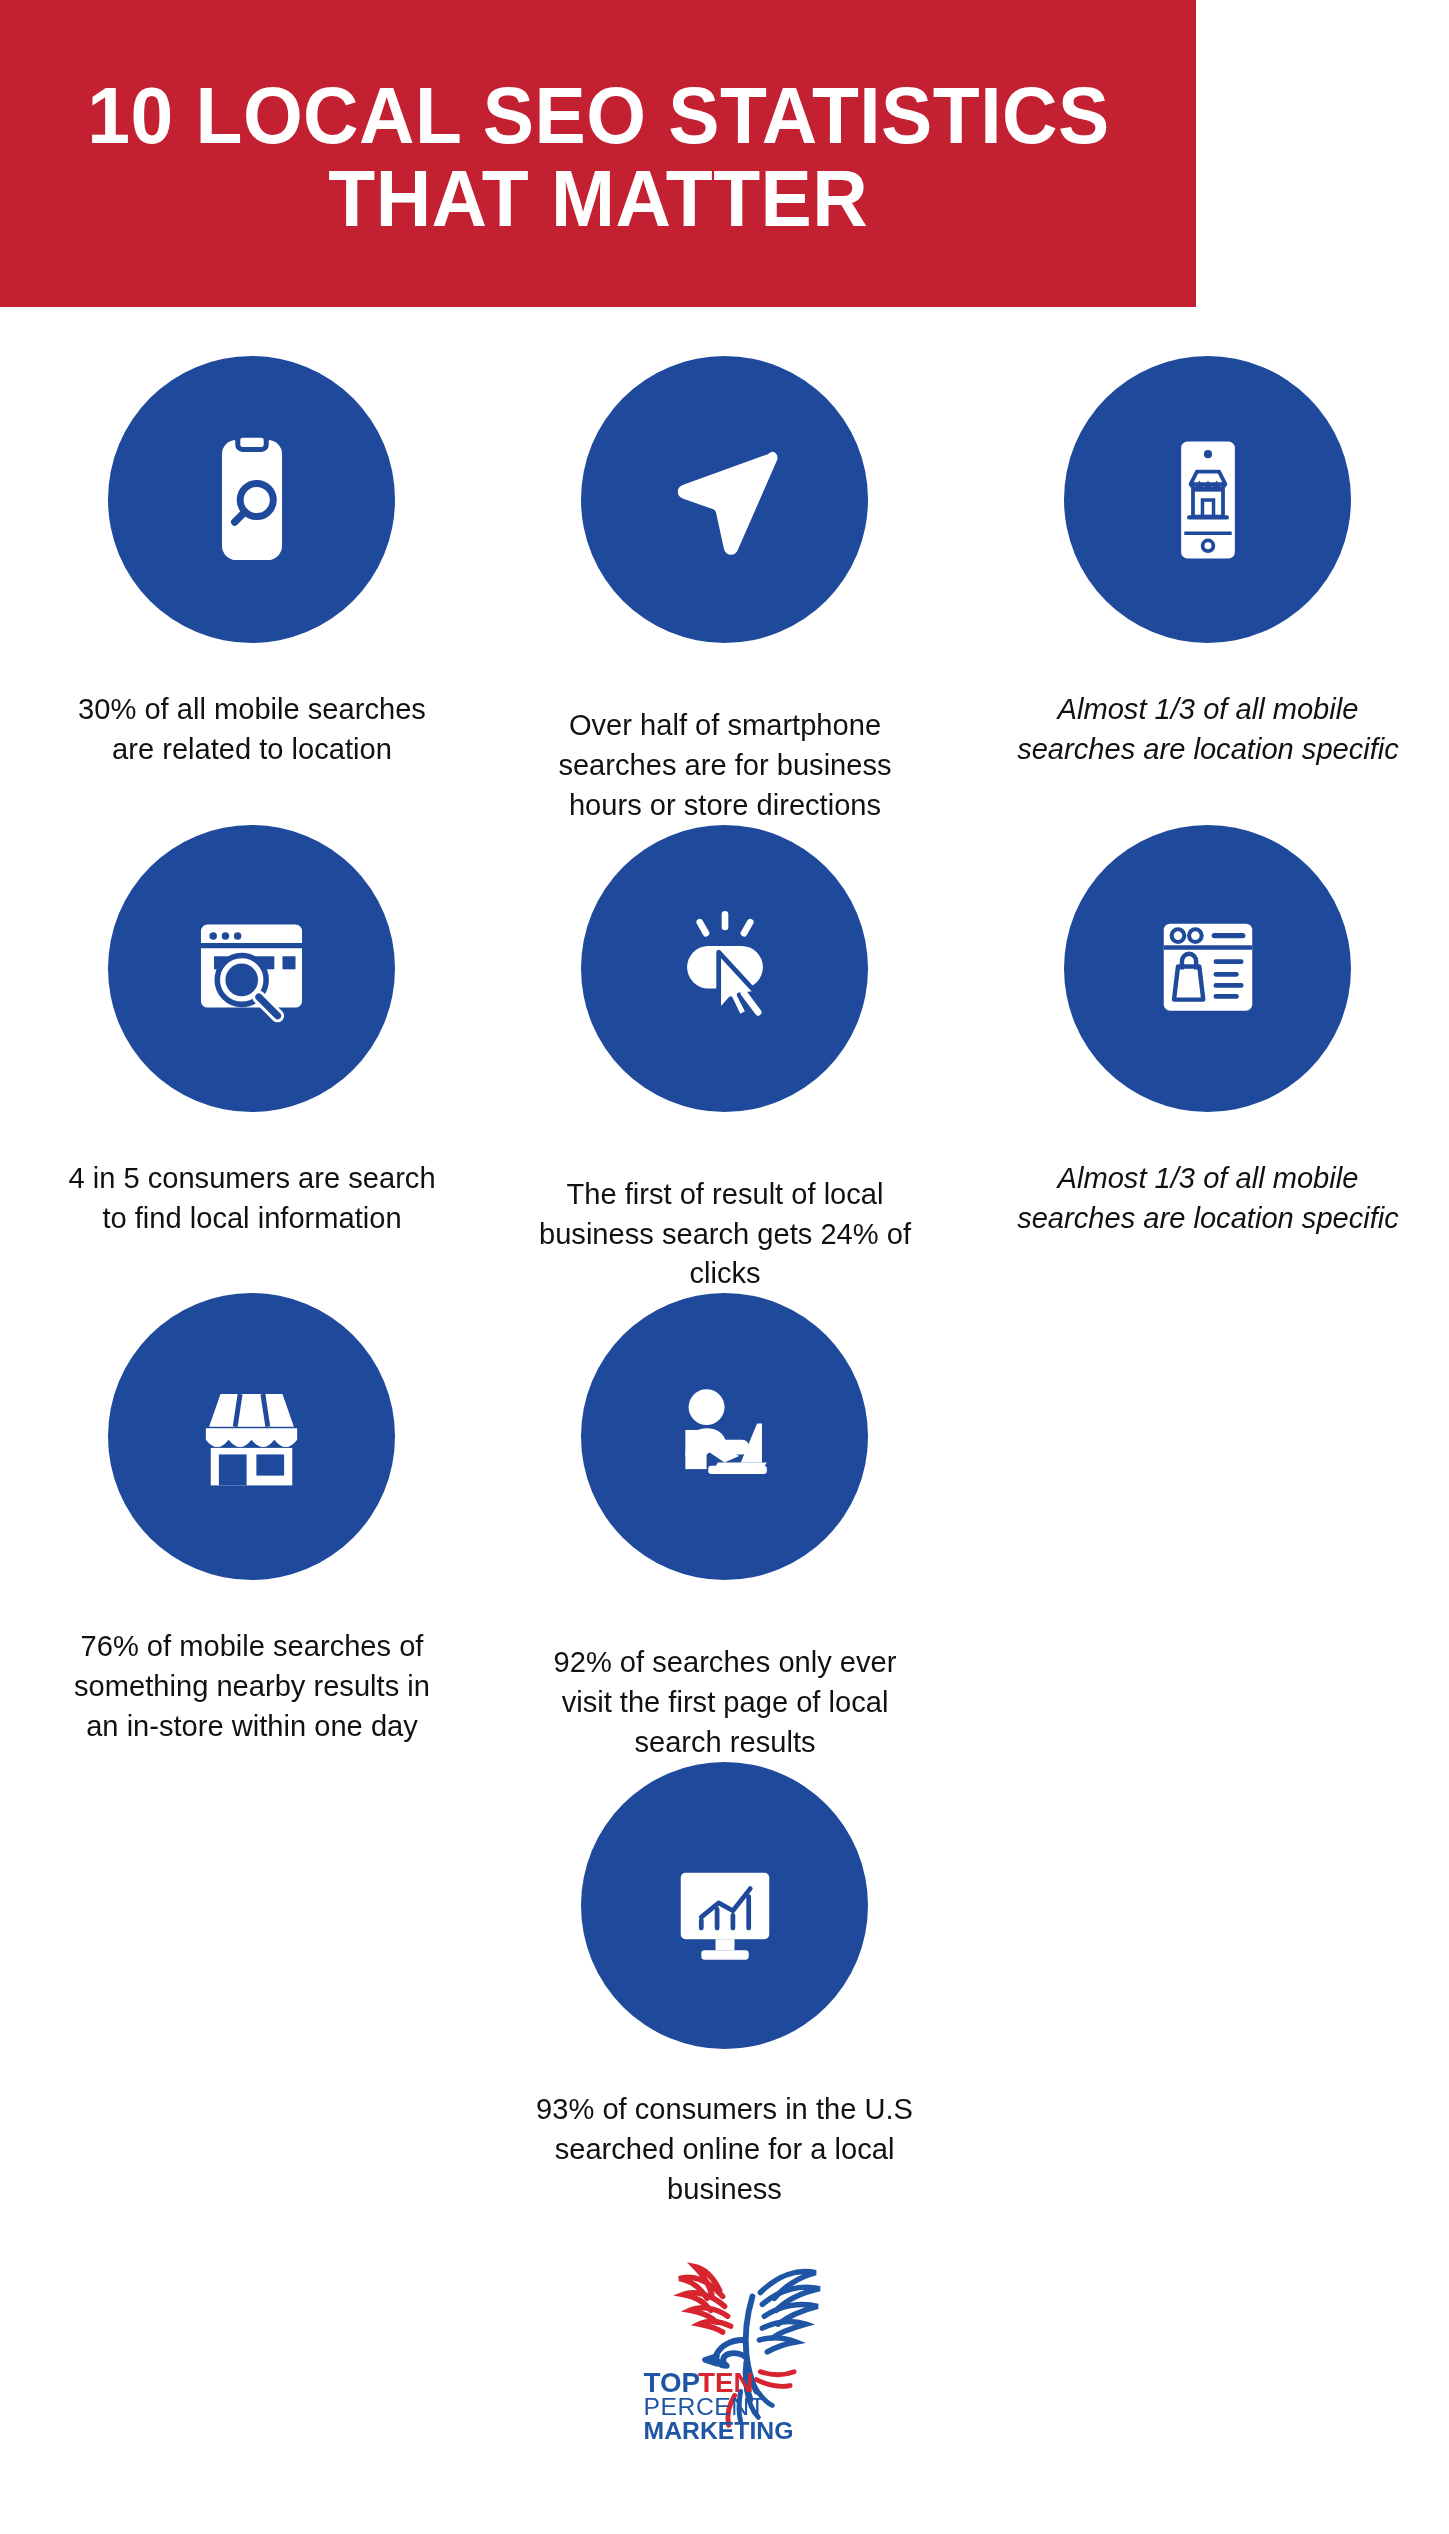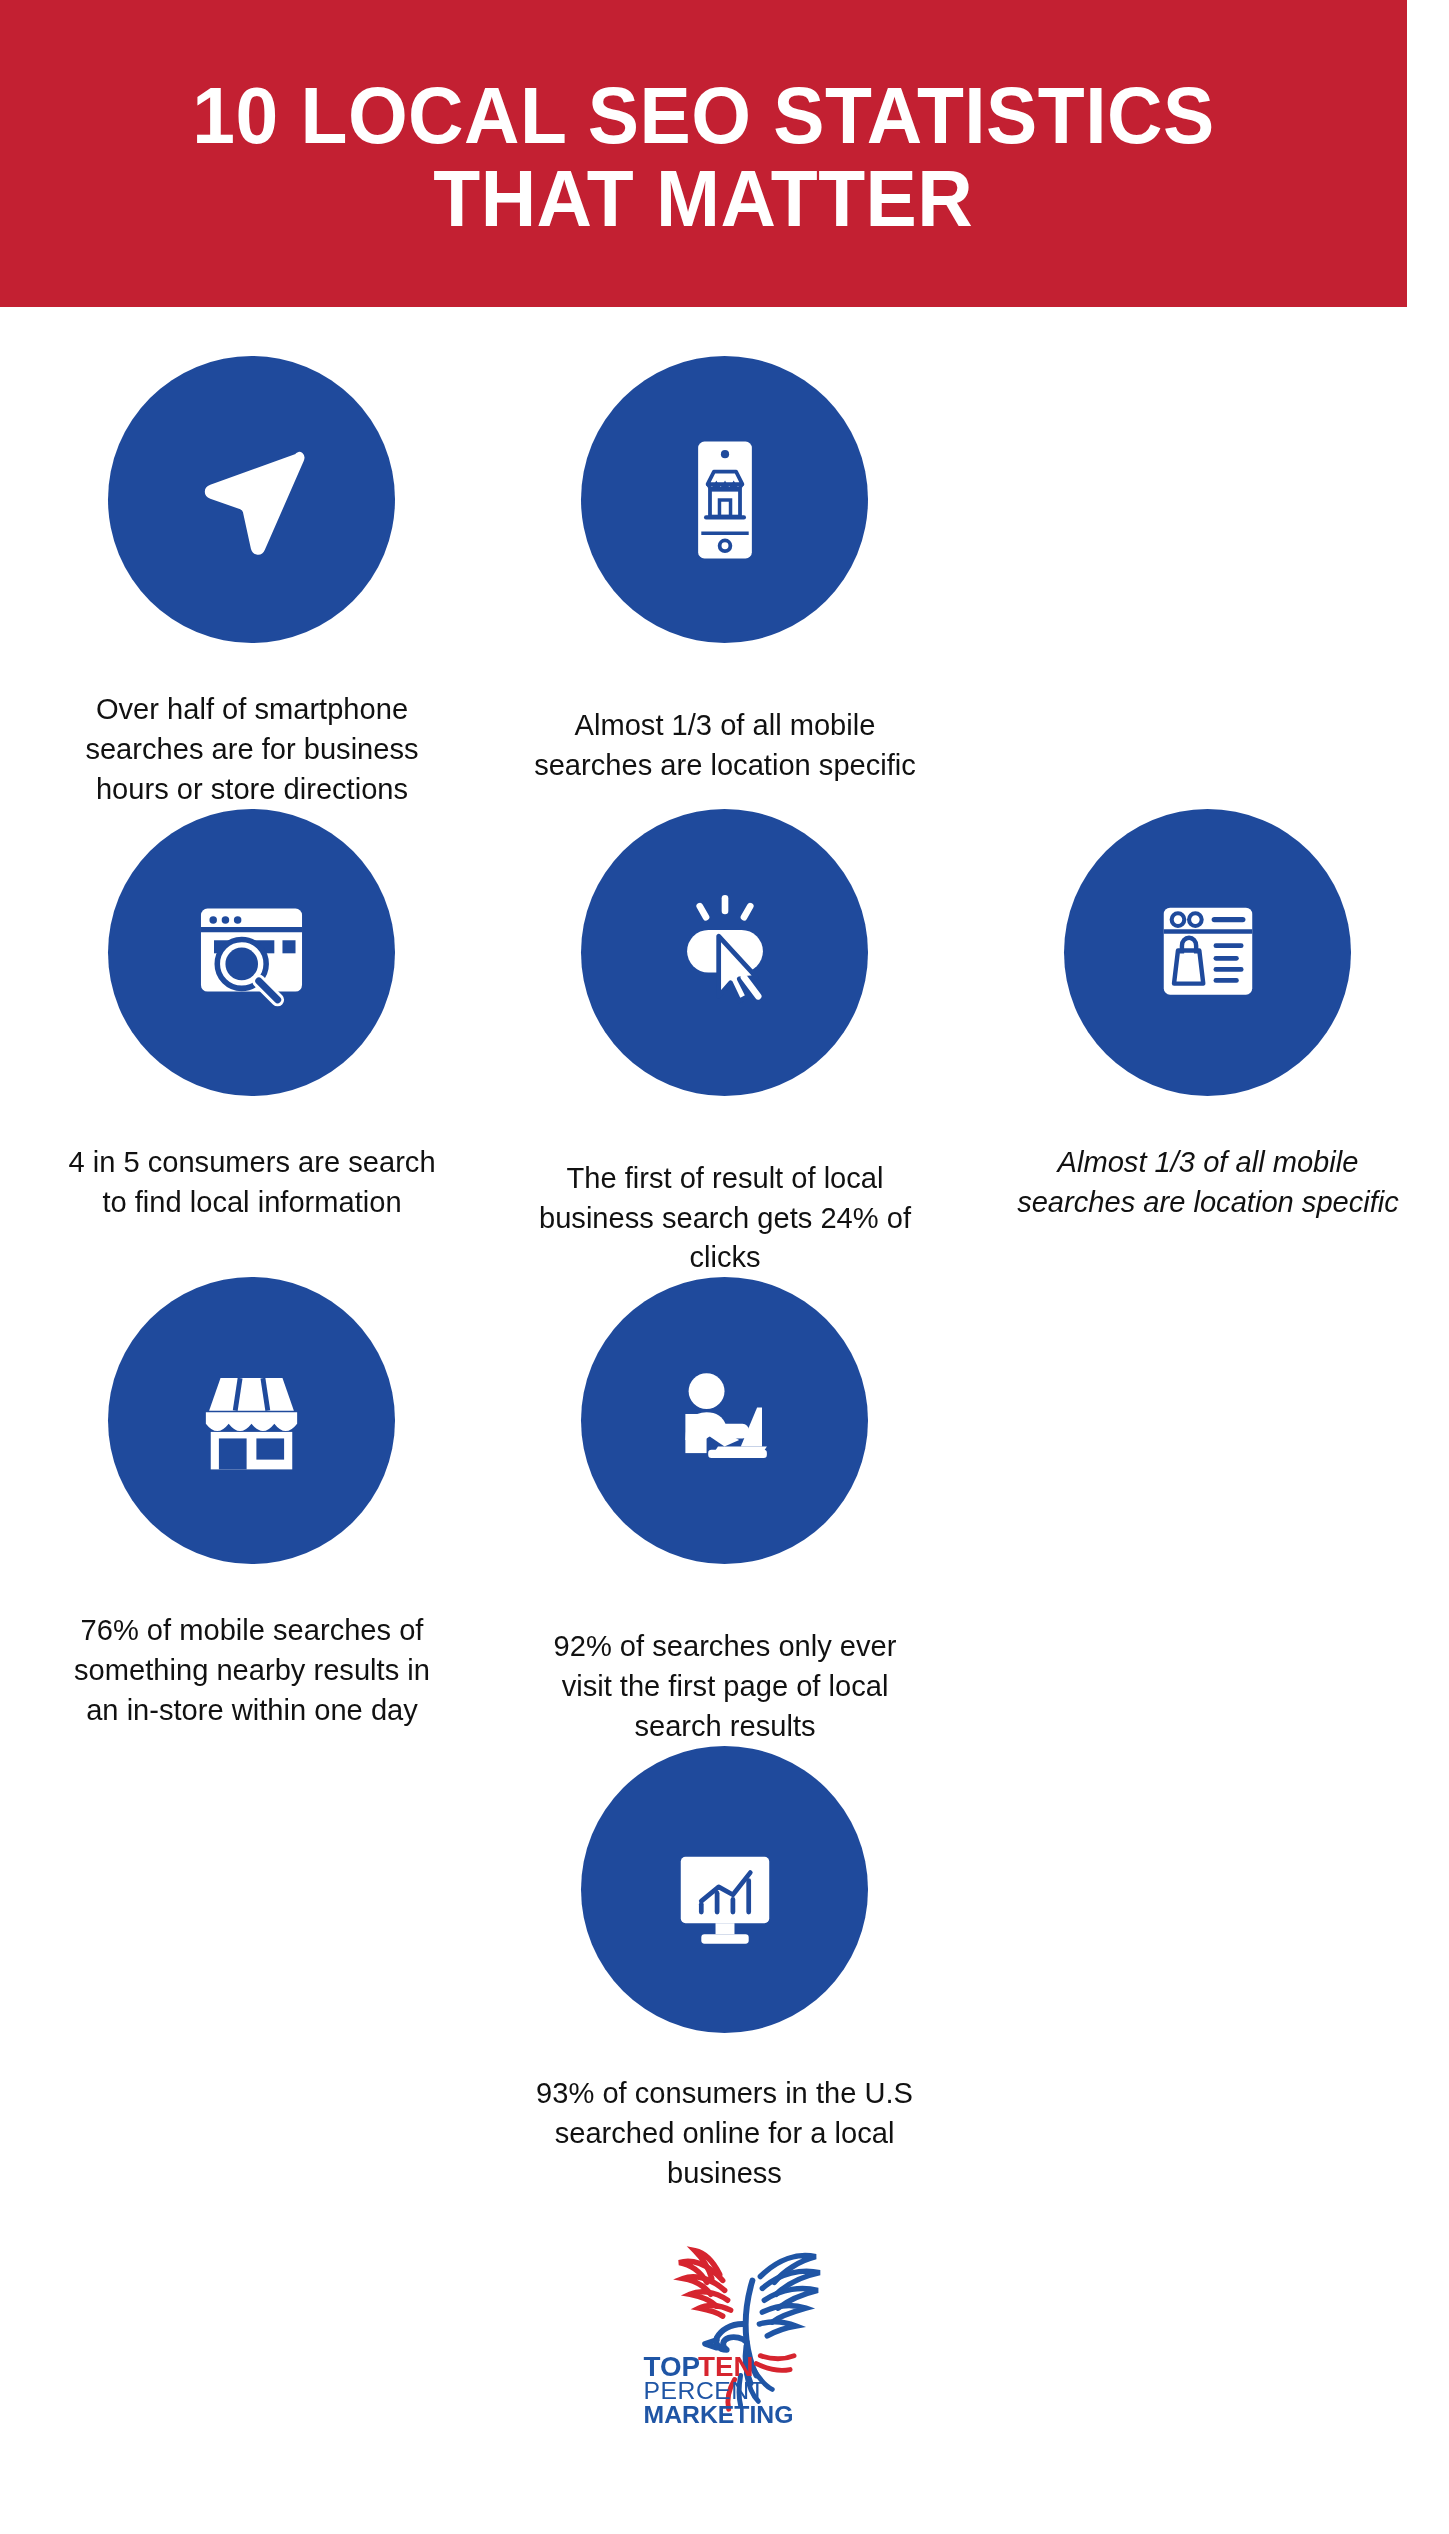--- a/index.html
+++ b/index.html
@@ -15,21 +15,21 @@
     width: 1449px;
     height: 2534px;
     background: #ffffff;
     overflow: hidden;
   }
 
   
   .header {
     position: absolute;
     left: 0; top: 0;
-    width: 1407px;
+    width: 1196px;
     height: 307px;
     background: #c32032;
     display: flex;
     flex-direction: column;
     align-items: center;
     justify-content: center;
     padding-top: 8px;
   }
   .header-line {
     color: #ffffff;
@@ -121,20 +121,33 @@
 
   <div class="header">
     <div class="header-line">10 LOCAL SEO STATISTICS</div>
     <div class="header-line">THAT MATTER</div>
   </div>
 
   <div class="grid">
 
     <div class="row">
 
+      <div class="cell-wrap">
+        <div class="circle">
+          <span>
+            <svg width="158" height="158" viewBox="0 0 100 100">
+              <rect x="31" y="12" width="38" height="76" rx="9" fill="#ffffff"></rect>
+              <rect x="41" y="9" width="18" height="9" rx="3" fill="#ffffff" stroke="#1f4a9c" stroke-width="3.2"></rect>
+              <circle cx="53" cy="50" r="10.5" fill="none" stroke="#1f4a9c" stroke-width="4.4"></circle>
+              <line x1="45.5" y1="57.5" x2="39" y2="64" stroke="#1f4a9c" stroke-width="4.6" stroke-linecap="round"></line>
+            </svg>
+          </span>
+        </div>
+        <div class="caption">30% of all mobile searches are related to location</div>
+      </div>
 
       <div class="cell-wrap">
         <div class="circle">
           <span>
             <svg width="158" height="158" viewBox="0 0 100 100">
               <path d="M78 22 C80 19 83 22 81.5 25 L57 81 C55.5 84.5 51.5 84 50.5 80.5 L45.5 57.5 C45.2 56.2 44.3 55.2 43 54.7 L24 48 C20.5 46.8 20.5 42.8 24 41.6 Z" fill="#ffffff" stroke="#ffffff" stroke-width="2.5" stroke-linejoin="round"></path>
             </svg>
           </span>
         </div>
         <div class="caption">Over half of smartphone searches are for business hours or store directions</div>

